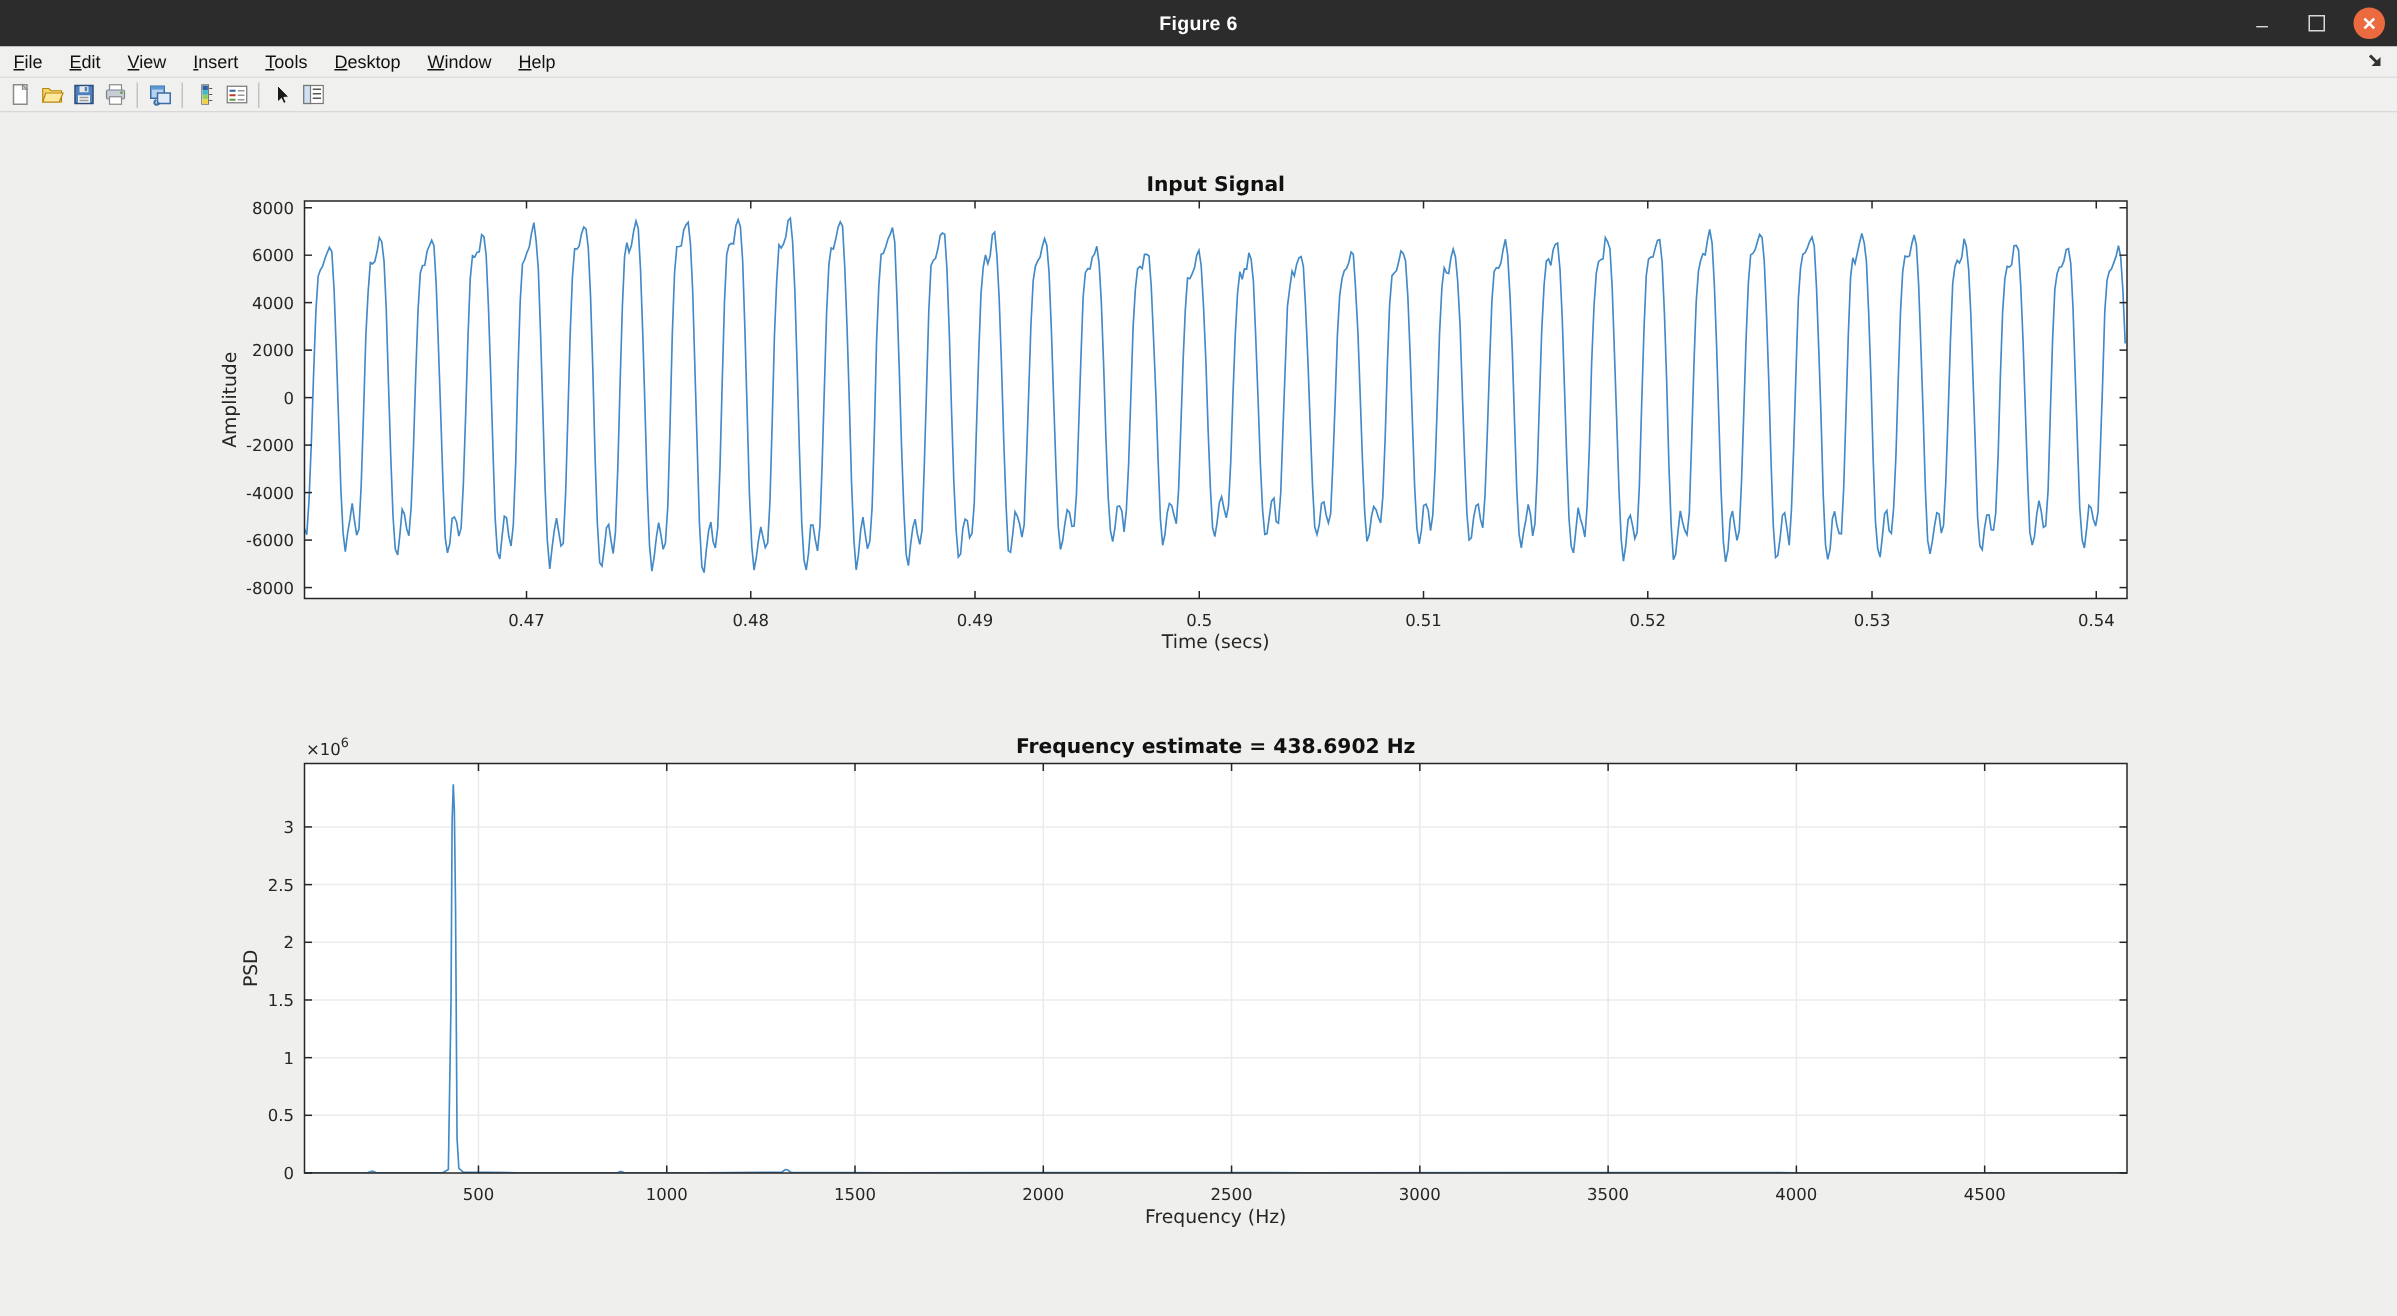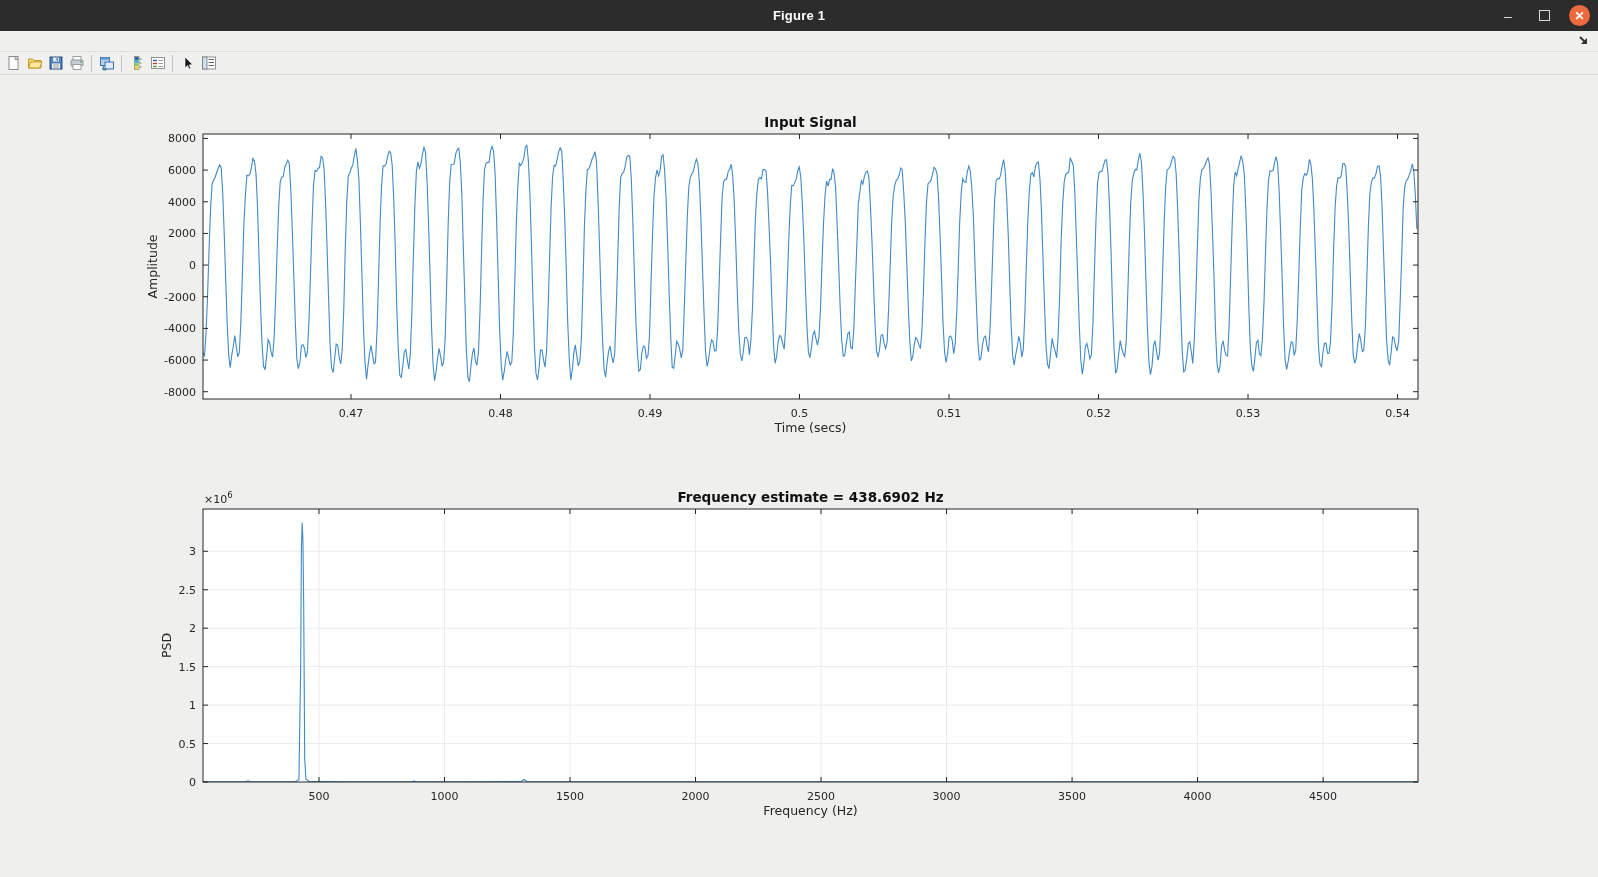--- a/index.html
+++ b/index.html
@@ -32,35 +32,45 @@
   #canvas{position:absolute;left:0;top:75px;width:1598px;height:802px;background:#efefed;}
   #figure-svg{display:block;}
   text{font-family:"DejaVu Sans","Liberation Sans",sans-serif;}
 </style>
 </head>
 <body>
 
 <div id="window">
 
   <div id="titlebar">
-    <span id="window-title">Figure 1</span>
+    <span id="window-title">Figure 6</span>
     <div id="win-controls">
       <button class="winbtn">
         <span class="min-glyph">–</span>
       </button>
       <button class="winbtn">
         <span class="max-shape"></span>
       </button>
       <button class="winbtn" id="close-btn">
         <span class="close-glyph">✕</span>
       </button>
     </div>
   </div>
 
   <div id="menubar">
+    <div id="menu-items" style="display:flex;">
+        <div class="menu-item"><span class="u">F</span>ile</div>
+        <div class="menu-item"><span class="u">E</span>dit</div>
+        <div class="menu-item"><span class="u">V</span>iew</div>
+        <div class="menu-item"><span class="u">I</span>nsert</div>
+        <div class="menu-item"><span class="u">T</span>ools</div>
+        <div class="menu-item"><span class="u">D</span>esktop</div>
+        <div class="menu-item"><span class="u">W</span>indow</div>
+        <div class="menu-item"><span class="u">H</span>elp</div>
+      </div>
     <button id="dock-btn">
       <svg width="16" height="16" viewBox="0 0 16 16">
         <path d="M4 4 L10 10" stroke="#333" stroke-width="2" fill="none"></path>
         <path d="M11 5 L11 11 L5 11 Z" fill="#333"></path>
       </svg>
     </button>
   </div>
 
   <div id="toolbar">
       <button class="tb-btn">

